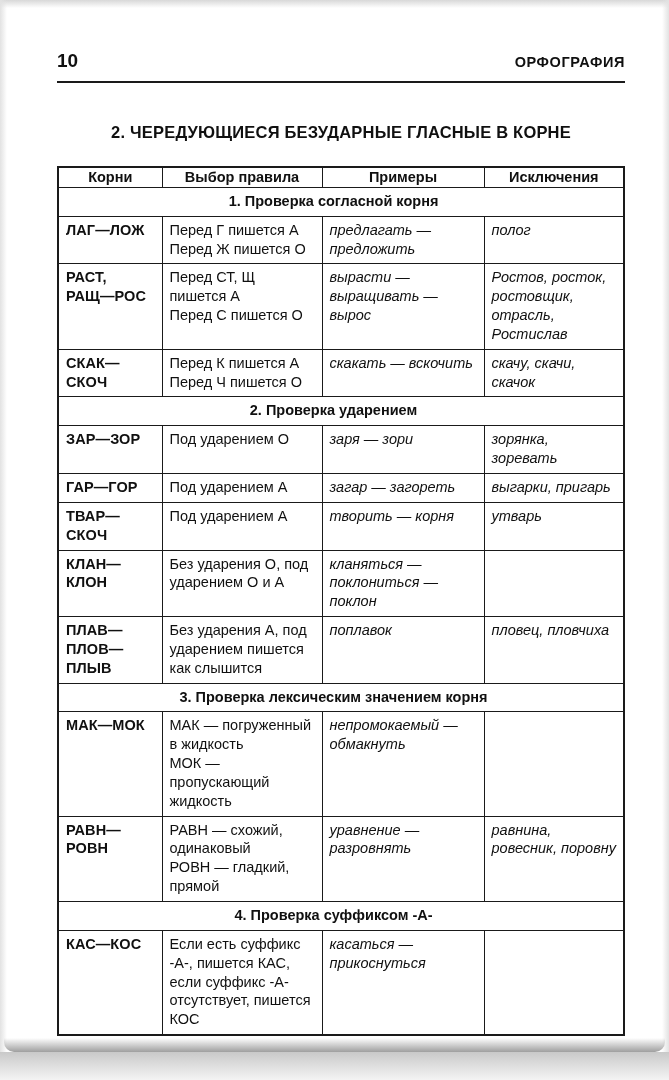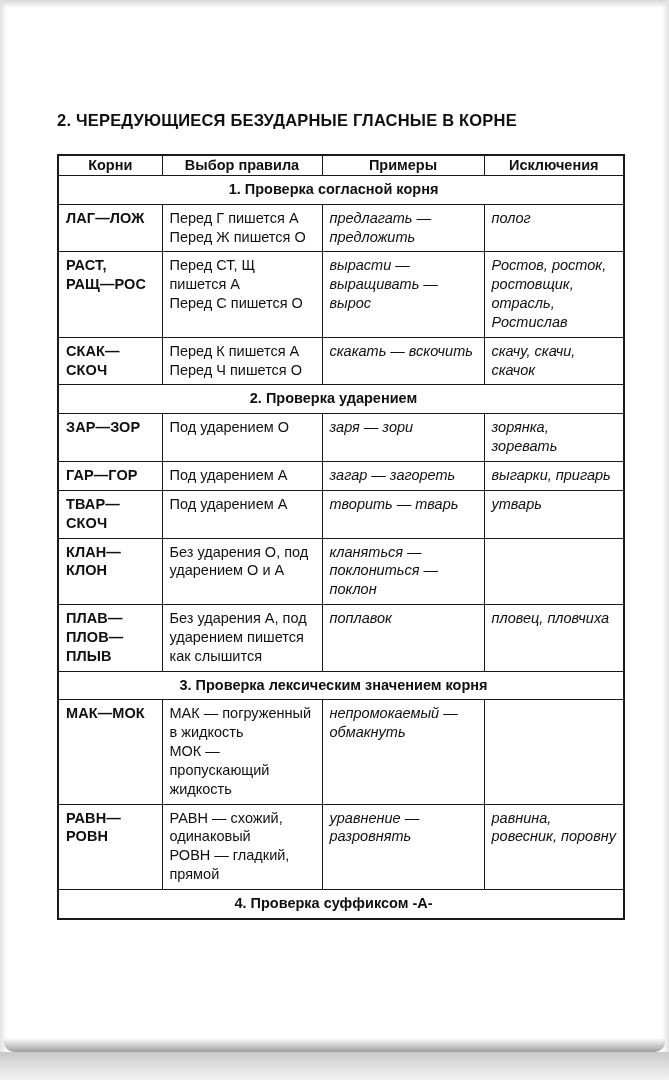--- a/index.html
+++ b/index.html
@@ -51,22 +51,22 @@
     font-size: 19px;
     font-weight: bold;
   }
   .page-header-title {
     font-size: 14.5px;
     font-weight: bold;
     letter-spacing: 0.6px;
   }
 
   .doc-title {
-    margin-top: 61px;
-    text-align: left;
+    margin-top: 40px;
+    text-align: center;
     font-size: 16.5px;
     font-weight: bold;
     letter-spacing: 0.2px;
   }
 
   table.rules {
     margin-top: 24px;
     width: 100%;
     border-collapse: collapse;
     border: 2px solid #1a1a1a;
@@ -116,20 +116,24 @@
 <body>
 
 <div class="edge-top"></div>
 <div class="edge-left"></div>
 <div class="edge-right"></div>
 <div class="edge-bottom-paper"></div>
 <div class="edge-bottom"></div>
 
 <div class="page">
 
+  <div class="page-header">
+    <span class="page-number">10</span>
+    <span class="page-header-title">ОРФОГРАФИЯ</span>
+  </div>
 
   <div class="doc-title">2. ЧЕРЕДУЮЩИЕСЯ БЕЗУДАРНЫЕ ГЛАСНЫЕ В КОРНЕ</div>
 
   <table class="rules">
     <colgroup>
       <col class="c-roots">
       <col class="c-rule">
       <col class="c-examples">
       <col class="c-exceptions">
     </colgroup>
@@ -178,21 +182,21 @@
         </tr>
         <tr>
           <td class="col-roots">ГАР—ГОР</td>
           <td class="col-rule">Под ударением А</td>
           <td class="col-examples">загар — загореть</td>
           <td class="col-exceptions">выгарки, пригарь</td>
         </tr>
         <tr>
           <td class="col-roots">ТВАР—СКОЧ</td>
           <td class="col-rule">Под ударением А</td>
-          <td class="col-examples">творить — тварь</td>
+          <td class="col-examples">творить — корня</td>
           <td class="col-exceptions">утварь</td>
         </tr>
         <tr>
           <td class="col-roots">КЛАН—КЛОН</td>
           <td class="col-rule">Без ударения О, под ударением О и А</td>
           <td class="col-examples">кланяться — поклониться — поклон</td>
           <td class="col-exceptions"></td>
         </tr>
         <tr>
           <td class="col-roots">ПЛАВ—
@@ -214,16 +218,22 @@
         <tr>
           <td class="col-roots">РАВН—РОВН</td>
           <td class="col-rule">РАВН — схожий, одинаковый
 РОВН — гладкий, прямой</td>
           <td class="col-examples">уравнение — разровнять</td>
           <td class="col-exceptions">равнина, ровесник, поровну</td>
         </tr>
         <tr class="section-row">
           <td colspan="4">4. Проверка суффиксом -А-</td>
         </tr>
+        <tr>
+          <td class="col-roots">КАС—КОС</td>
+          <td class="col-rule">Если есть суффикс -А-, пишется КАС, если суффикс -А- отсутствует, пишется КОС</td>
+          <td class="col-examples">касаться — прикоснуться</td>
+          <td class="col-exceptions"></td>
+        </tr>
       </tbody>
   </table>
 
 </div>
 
 </body></html>

